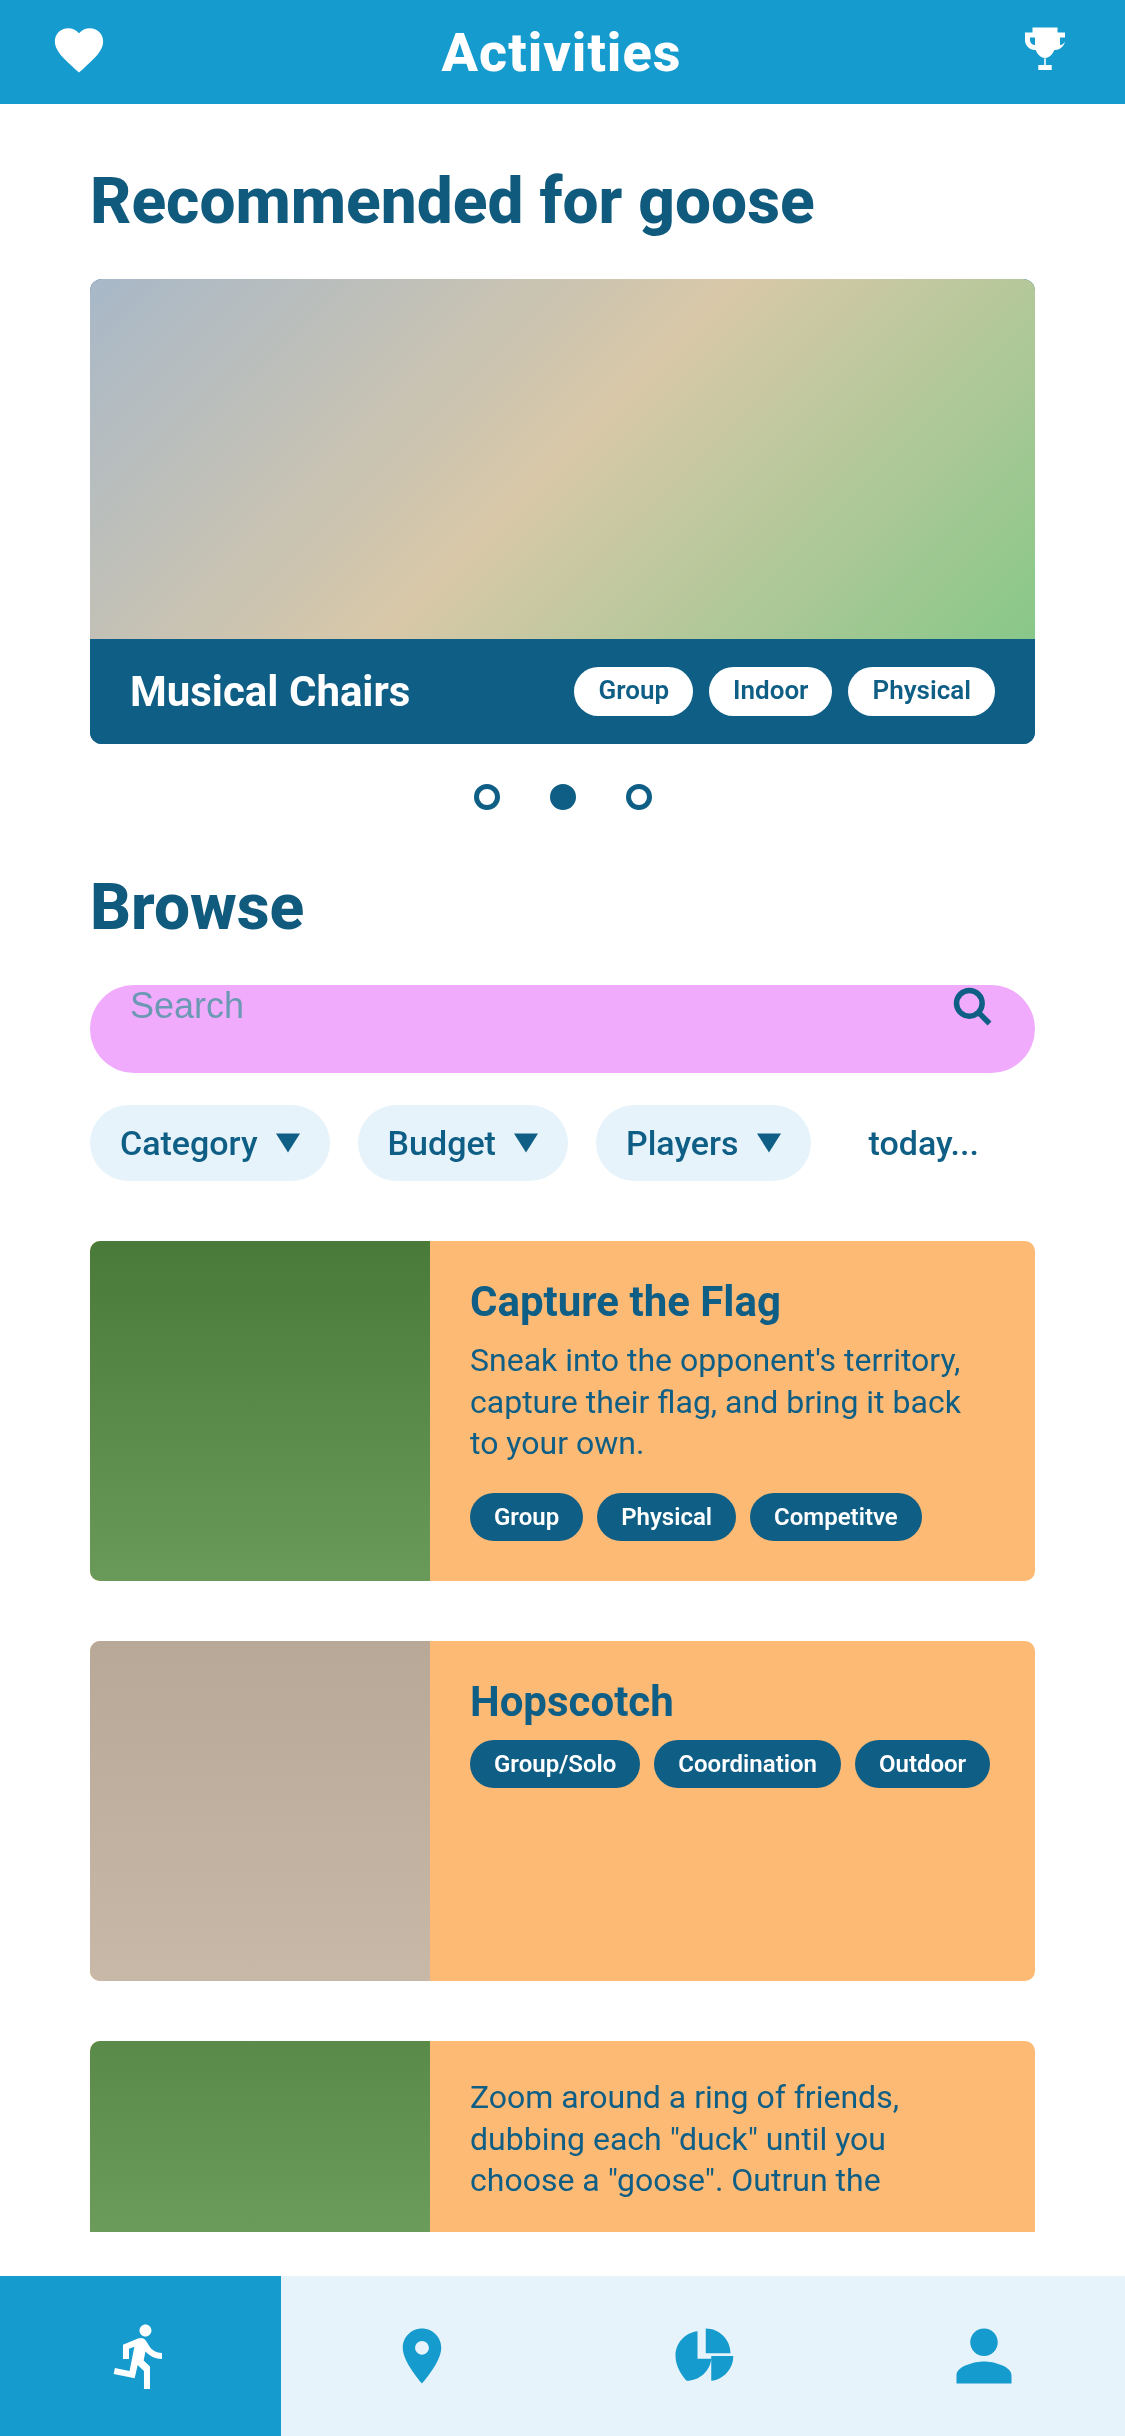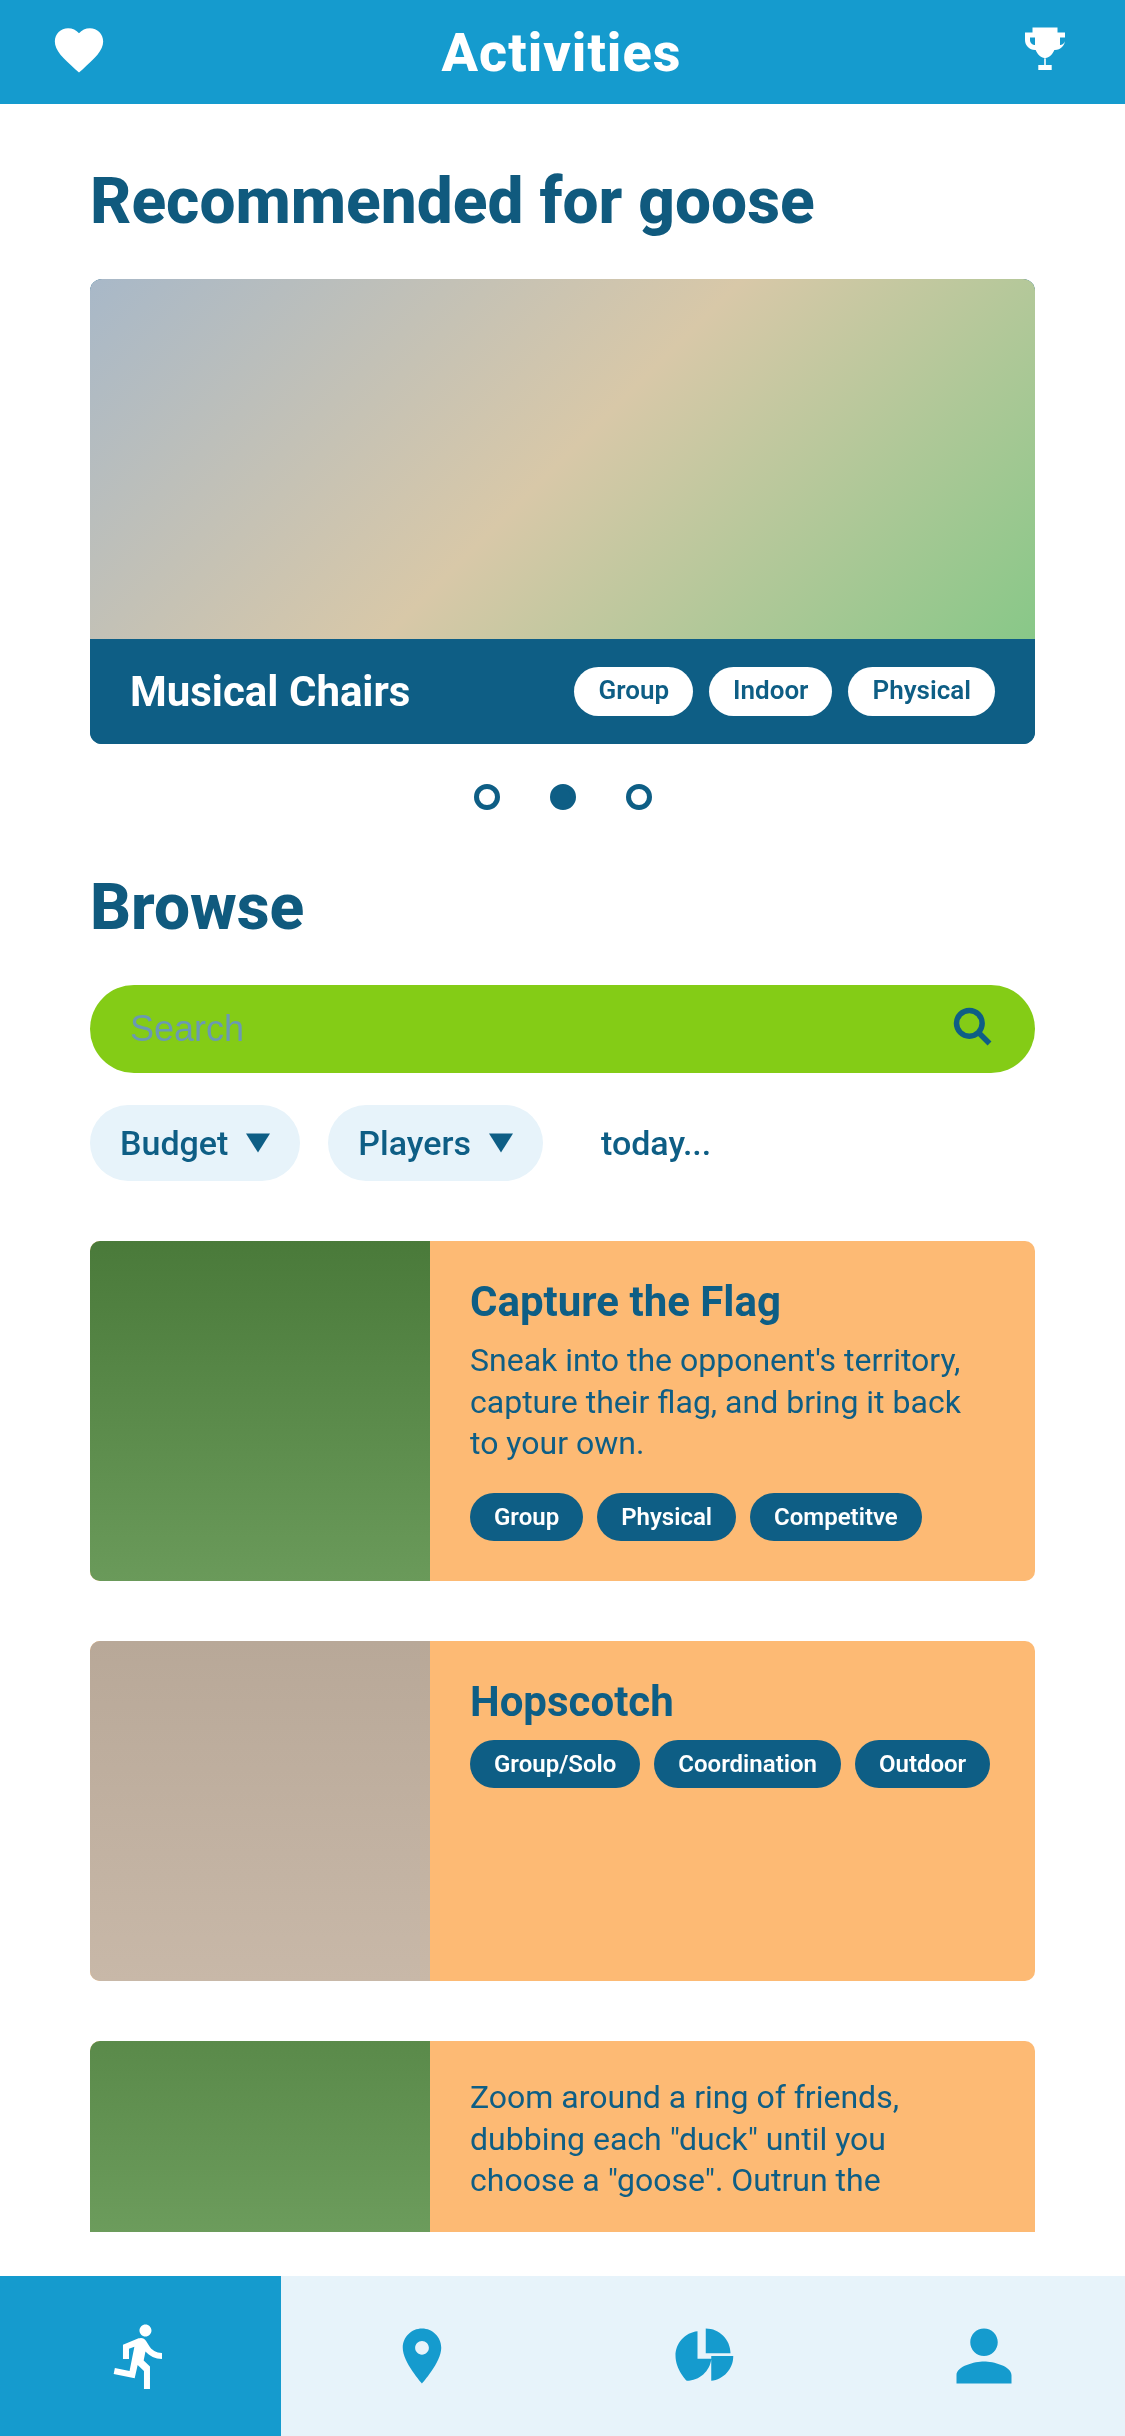--- a/index.html
+++ b/index.html
@@ -83,25 +83,25 @@
   }
   .pager-dot {
     width: 26px;
     height: 26px;
     border-radius: 50%;
     border: 5px solid #0e5e85;
     background: transparent;
   }
   .pager-dot.active { background: #0e5e85; }
   .search-bar {
-    background: #84cc16;
+    background: #f0abfc;
     border-radius: 50px;
     height: 88px;
     display: flex;
-    align-items: center;
+    align-items: flex-start;
     padding: 0 40px;
     margin-bottom: 32px;
   }
   .search-input {
     flex: 1;
     border: none;
     background: transparent;
     font-size: 36px;
     color: #0e5e85;
     outline: none;
@@ -241,20 +241,26 @@
     <input class="search-input" type="text" placeholder="Search" style="">
     <span>
       <svg width="44" height="44" viewBox="0 0 24 24" fill="none" stroke="#0e5e85" stroke-width="3">
           <circle cx="10" cy="10" r="7"></circle>
           <line x1="21" y1="21" x2="15" y2="15"></line>
         </svg>
     </span>
   </div>
 
   <div class="filter-row">
+    <div class="filter-chip">
+      <span>Category</span>
+      <svg width="24" height="20" viewBox="0 0 10 8">
+          <path d="M0 0h10L5 8z"></path>
+        </svg>
+    </div>
     <div class="filter-chip">
       <span>Budget</span>
       <svg width="24" height="20" viewBox="0 0 10 8">
           <path d="M0 0h10L5 8z"></path>
         </svg>
     </div>
     <div class="filter-chip">
       <span>Players</span>
       <svg width="24" height="20" viewBox="0 0 10 8">
           <path d="M0 0h10L5 8z"></path>

